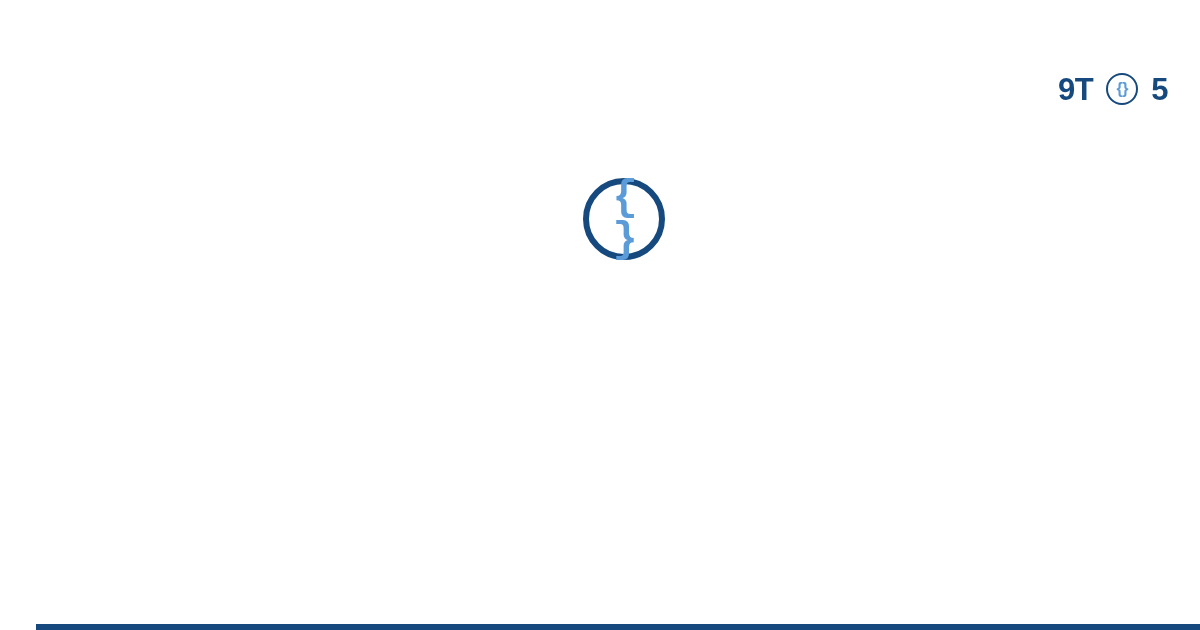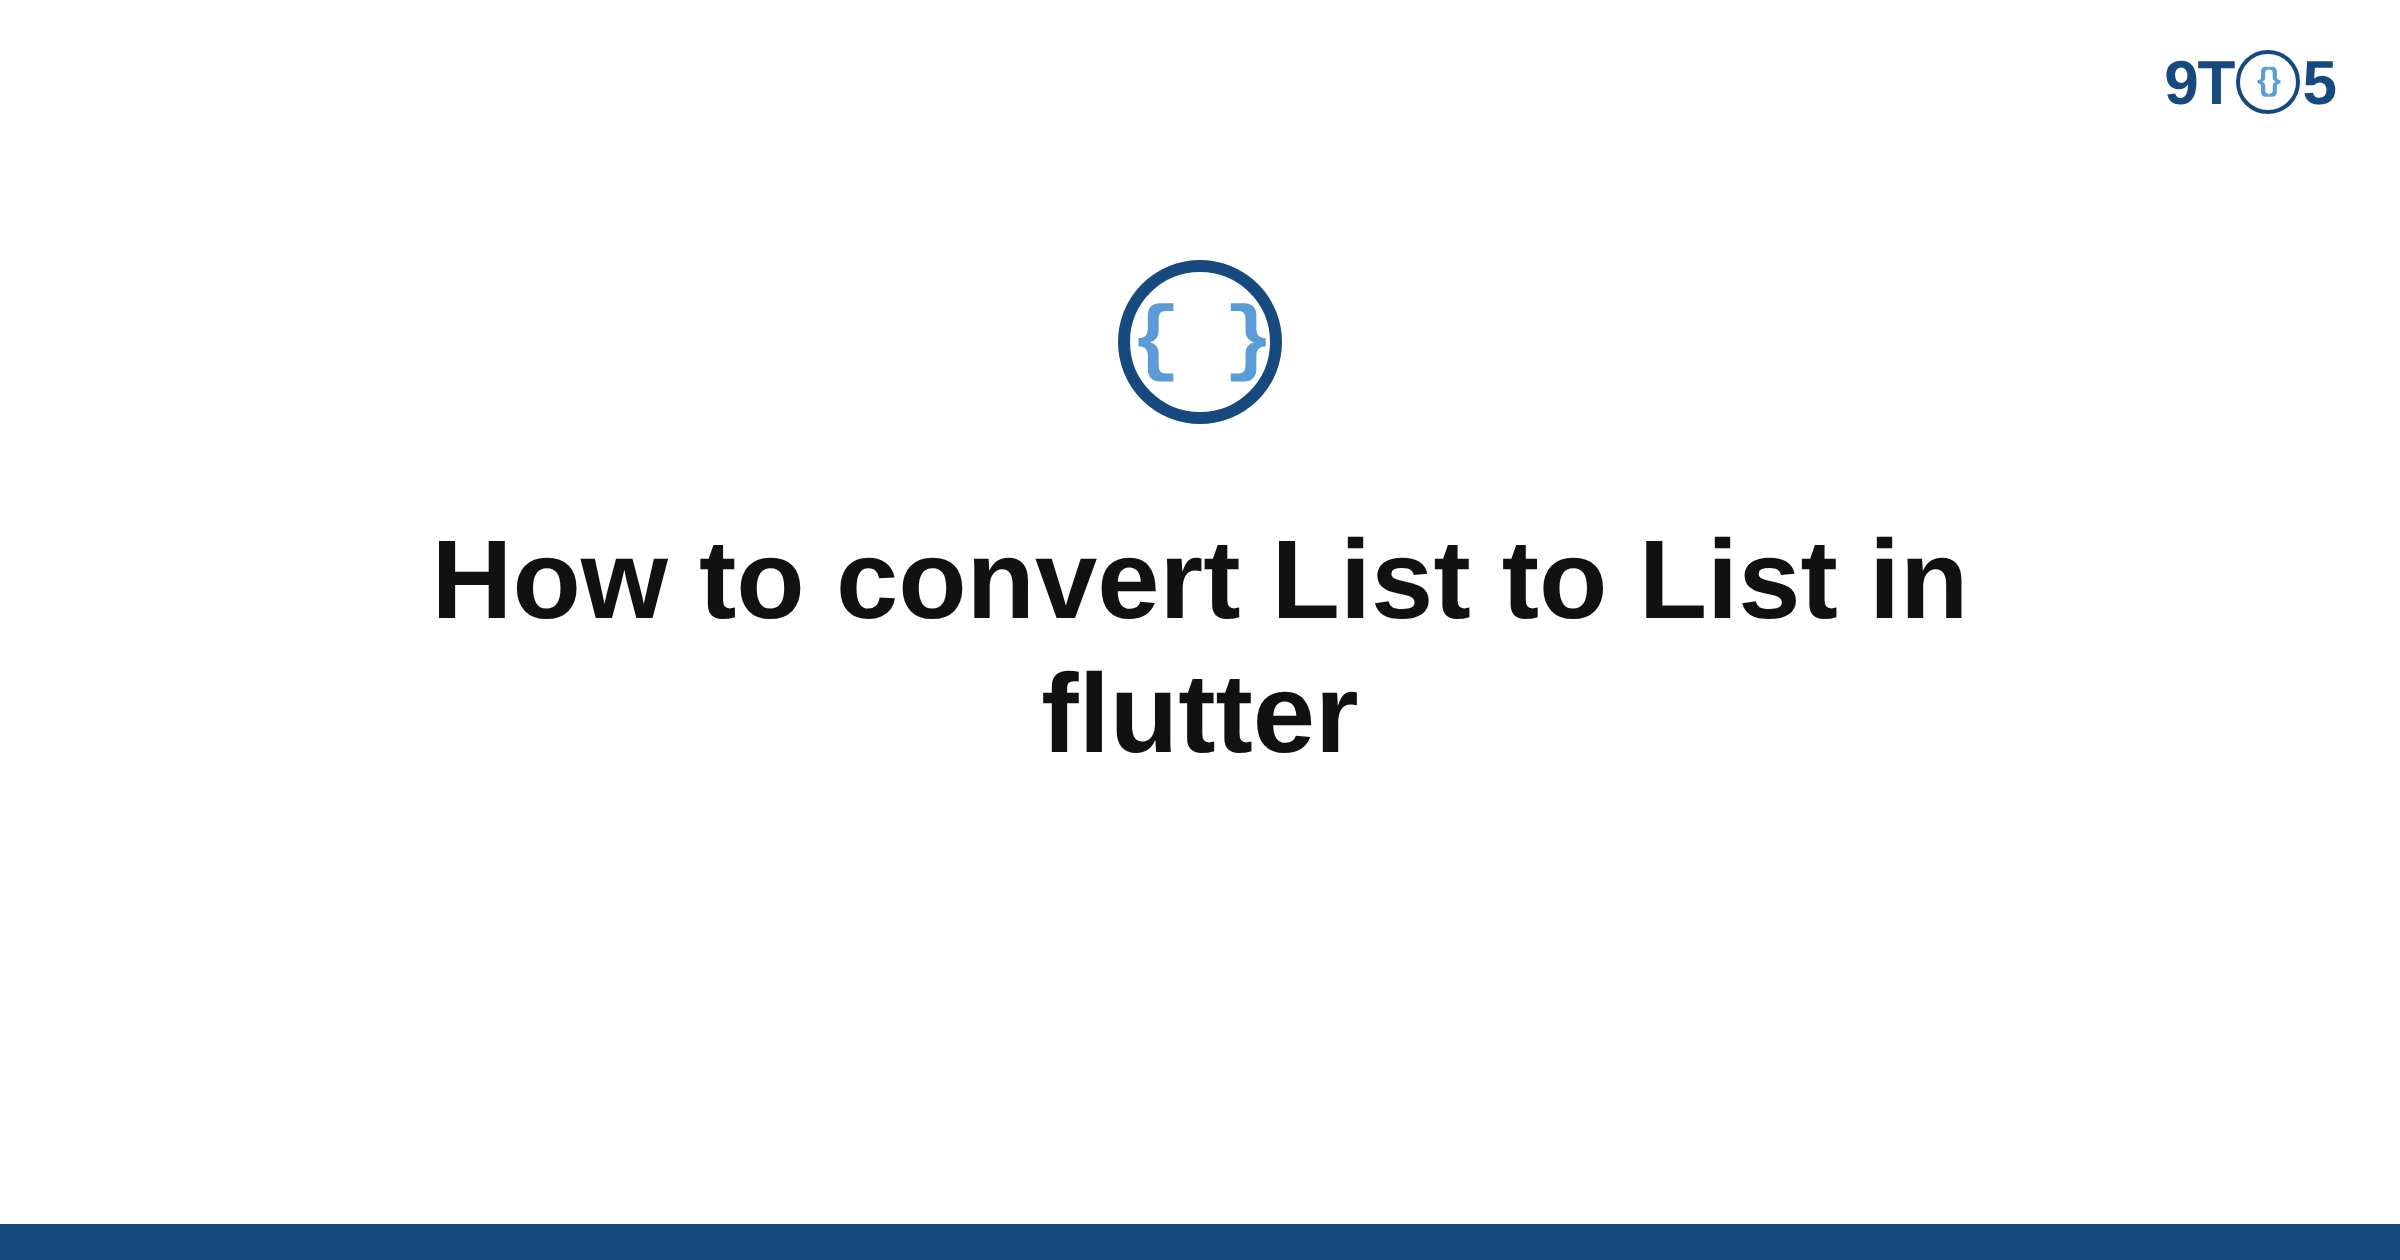--- a/index.html
+++ b/index.html
@@ -1,16 +1,16 @@
 <!DOCTYPE html>
 <html><head>
   <meta charset="utf-8">
   <style>
     * {
-      margin: 0;
+      margin: 12px;
       padding: 0;
       box-sizing: border-box;
     }
     body {
       width: 1200px;
       height: 630px;
       background: #ffffff;
       font-family: -apple-system, BlinkMacSystemFont, 'Segoe UI', Helvetica, Arial, sans-serif;
       position: relative;
       overflow: hidden;
@@ -106,16 +106,15 @@
   <span class="logo-circle">
     <span class="logo-circle-inner">{}</span>
   </span>
   <span class="logo-5">5</span>
 </div>
 
 <div class="center-content">
   <div class="category-icon">
     <span class="braces">{ }</span>
   </div>
-  <h1 class="page-title">How to convert List to List in flutter</h1>
 </div>
 
 <div class="footer-bar"></div>
 
 </body></html>

